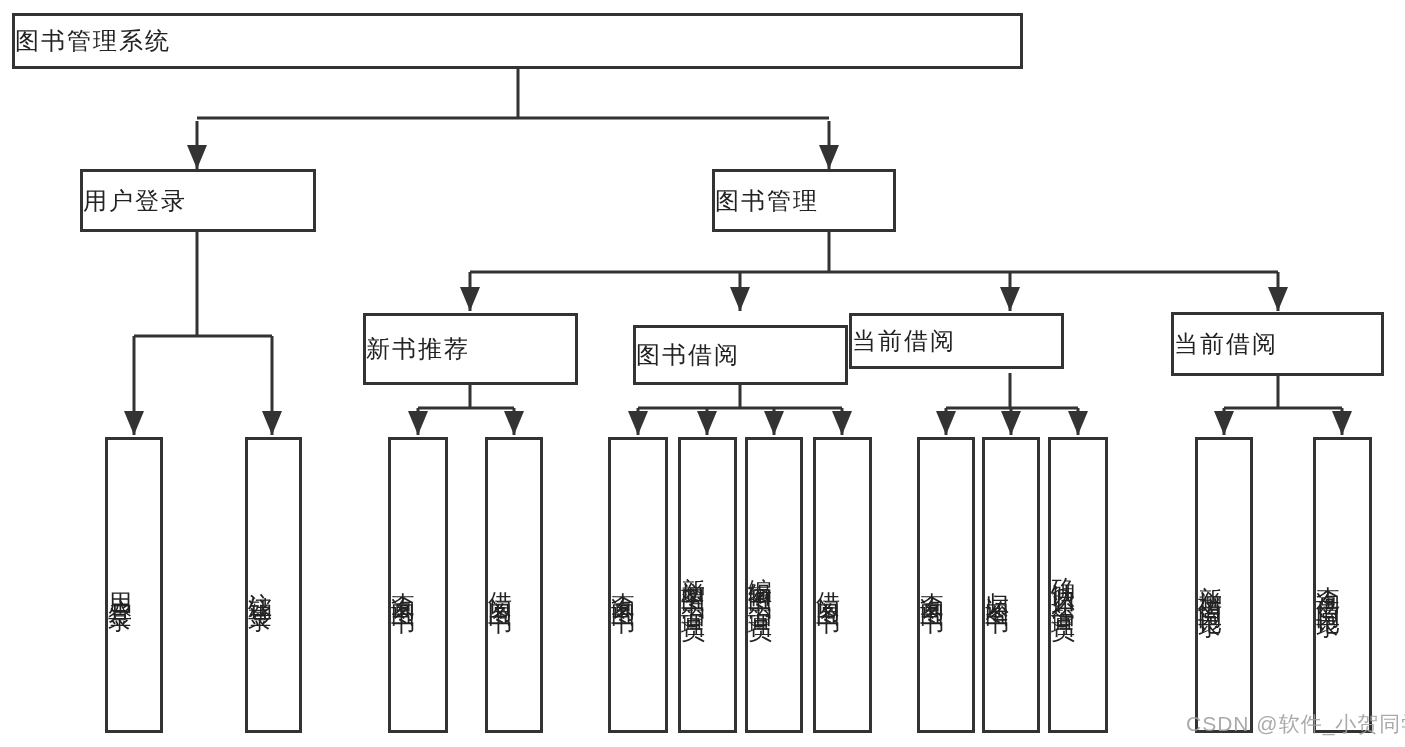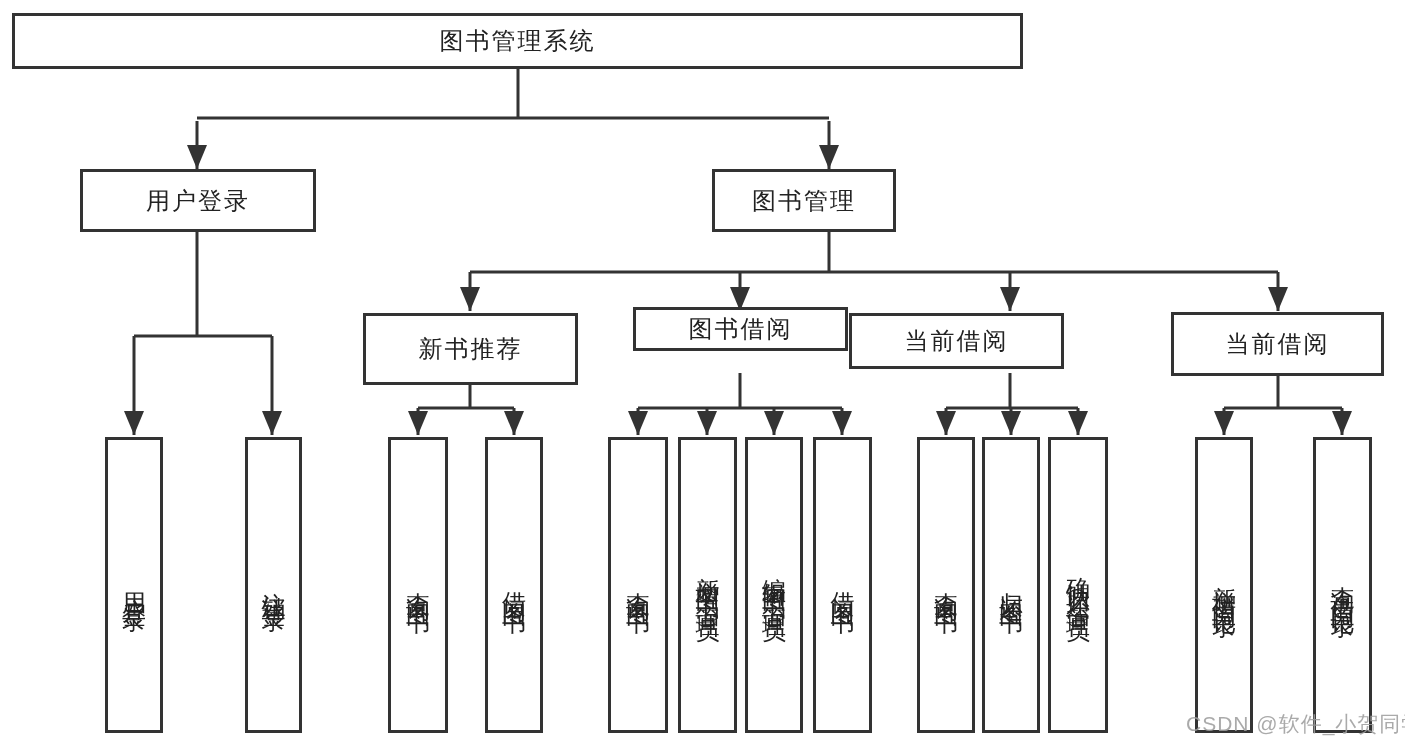--- a/index.html
+++ b/index.html
@@ -12,21 +12,20 @@
     overflow:hidden;
   }
   #wires{position:absolute;left:0;top:0;pointer-events:none;}
   .box{
     position:absolute;
     box-sizing:border-box;
     border:3px solid #333333;
     background:#ffffff;
     display:flex;
     align-items:center;
-    justify-content:center;
     color:#222222;
   }
   .h span{
     font-size:24px;
     letter-spacing:2px;
     white-space:nowrap;
   }
   .v span{
     writing-mode:vertical-rl;
     text-orientation:mixed;
@@ -100,21 +99,21 @@
   <div class="box h" style="left:80px;top:169px;width:236px;height:63px">
     <span>用户登录</span>
   </div>
   <div class="box h" style="left:712px;top:169px;width:184px;height:63px">
     <span>图书管理</span>
   </div>
 
   <div class="box h" style="left:363px;top:313px;width:215px;height:72px">
     <span>新书推荐</span>
   </div>
-  <div class="box h" style="left:633px;top:307px;width:215px;height:44px">
+  <div class="box h" style="left:633px;top:325px;width:215px;height:60px">
     <span>图书借阅</span>
   </div>
   <div class="box h" style="left:849px;top:313px;width:215px;height:56px">
     <span>当前借阅</span>
   </div>
   <div class="box h" style="left:1171px;top:312px;width:213px;height:64px">
     <span>当前借阅</span>
   </div>
 
   <div class="box v" style="left:105px;top:437px;width:58px;height:296px">

